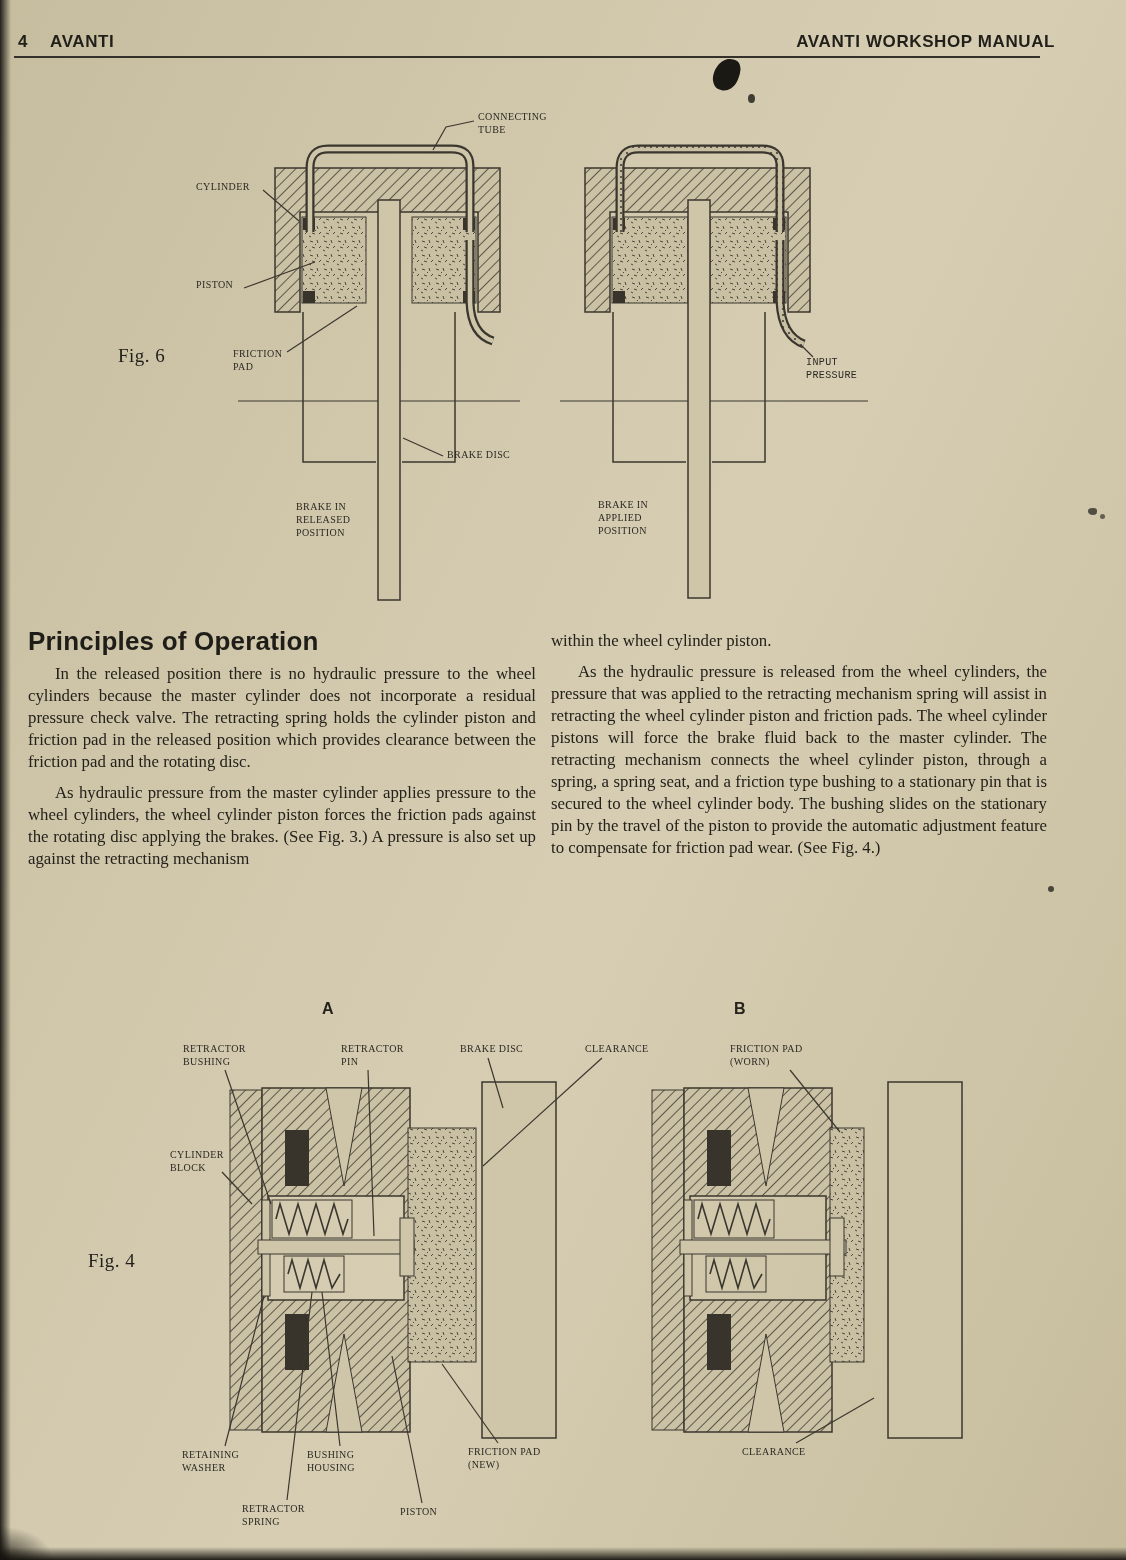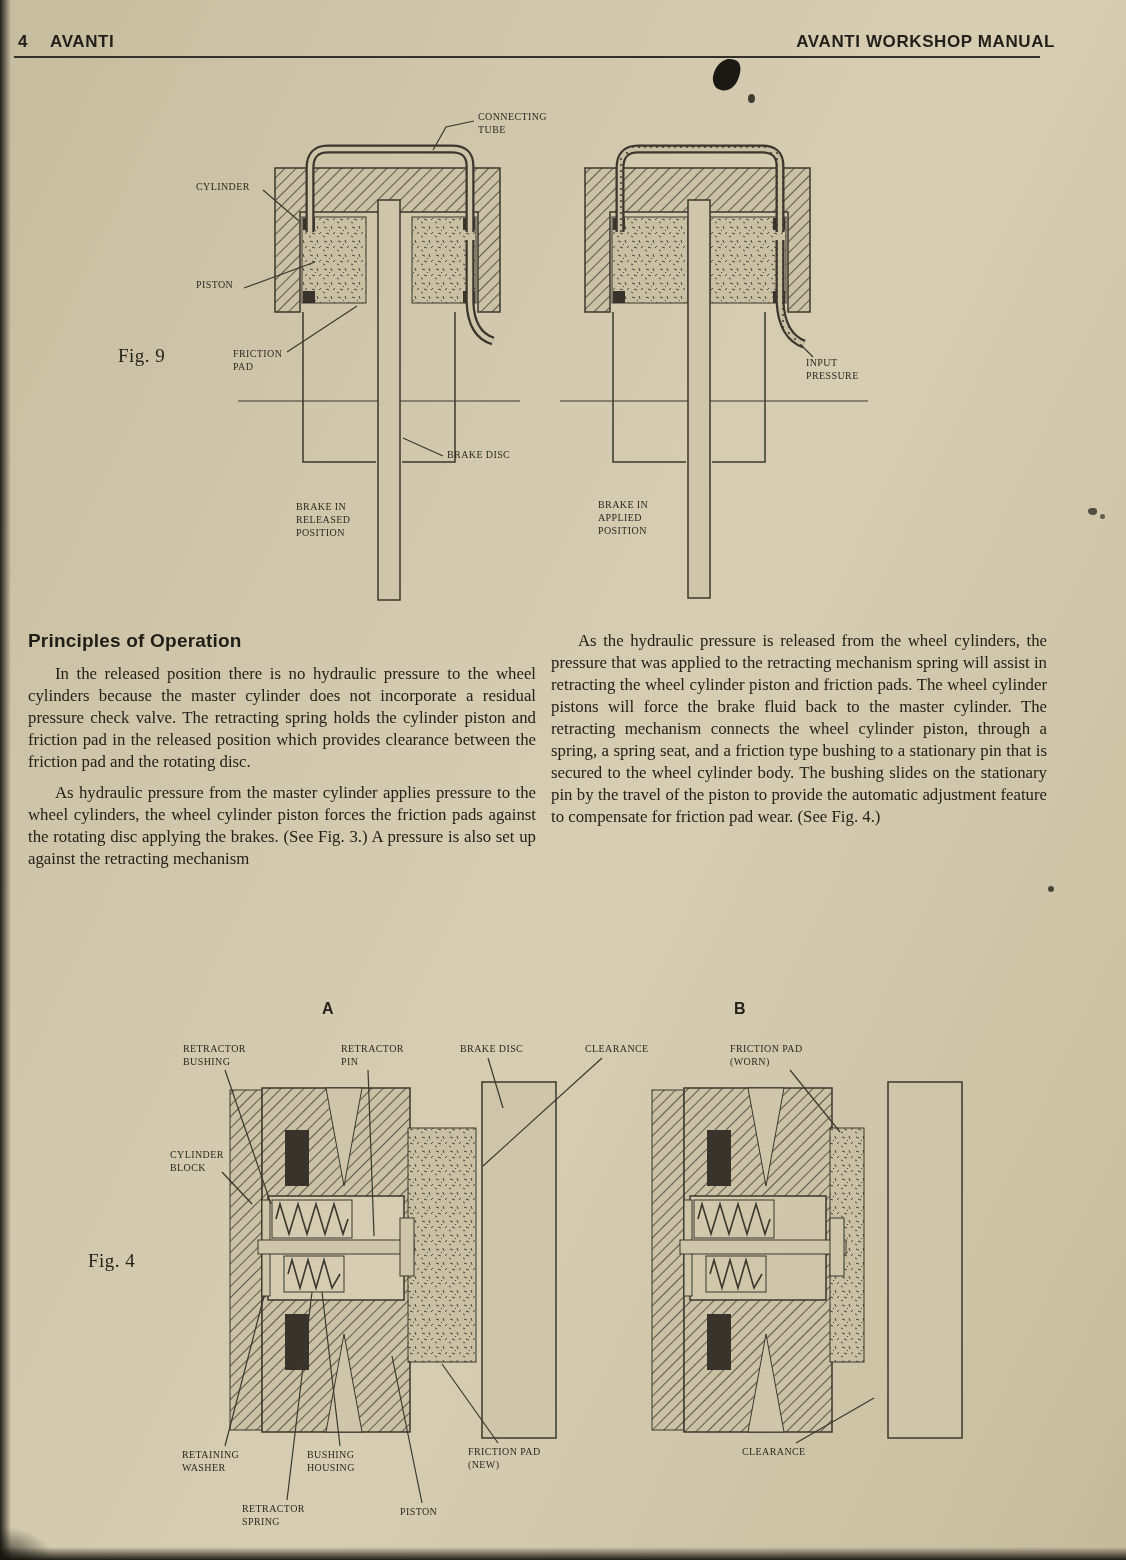--- a/index.html
+++ b/index.html
@@ -66,21 +66,21 @@
 
   .col {
     position:absolute; z-index:2;
     font-size:16.8px; line-height:22px;
     color:#24211a; text-align:justify;
   }
   .col-left  { left:28px;  top:630px; width:508px; }
   .col-right { left:551px; top:630px; width:496px; }
   .col h2 {
     font-family:"Liberation Sans", sans-serif;
-    font-size:19px; font-weight:bold; color:#1f1d17;
+    font-size:26px; font-weight:bold; color:#1f1d17;
     letter-spacing:.2px; margin-bottom:11px; text-align:left;
   }
   .col p { margin-bottom:9px; }
   .col p.indent { text-indent:27px;font-family:Liberation Serif, serif; }
 </style>
 </head>
 <body>
 
 <div class="page">
 
@@ -201,39 +201,40 @@
       <line x1="796" y1="1443" x2="874" y2="1398"></line>
       <line x1="287" y1="1500" x2="312" y2="1292"></line>
       <line x1="422" y1="1503" x2="392" y2="1356"></line>
     </g>
   </svg>
 
   <div class="dlabel" style="left:478px; top:110px;">CONNECTING
 TUBE</div>
   <div class="dlabel" style="left:196px; top:180px;">CYLINDER</div>
   <div class="dlabel" style="left:196px; top:278px;">PISTON</div>
-  <div class="fig-caption" style="left:118px; top:345px;">Fig. 9</div>
+  <div class="fig-caption" style="left:118px; top:345px;">Fig. 6</div>
   <div class="dlabel" style="left:233px; top:347px;">FRICTION
 PAD</div>
   <div class="dlabel" style="left:447px; top:448px;">BRAKE DISC</div>
   <div class="dlabel" style="left:296px; top:500px;">BRAKE IN
 RELEASED
 POSITION</div>
-  <div class="dlabel" style="left:806px; top:356px;">INPUT
+  <div class="dlabel" style="left:806px; top:356px;font-family:Liberation Mono, monospace;">INPUT
 PRESSURE</div>
   <div class="dlabel" style="left:598px; top:498px;">BRAKE IN
 APPLIED
 POSITION</div>
 
   <div class="col col-left">
     <h2>Principles of Operation</h2>
     <p class="indent">In the released position there is no hydraulic pressure to the wheel cylinders because the master cylinder does not incorporate a residual pressure check valve. The retracting spring holds the cylinder piston and friction pad in the released position which provides clearance between the friction pad and the rotating disc.</p>
     <p class="indent">As hydraulic pressure from the master cylinder applies pressure to the wheel cylinders, the wheel cylinder piston forces the friction pads against the rotating disc applying the brakes. (See Fig. 3.) A pressure is also set up against the retracting mechanism</p>
   </div>
   <div class="col col-right">
+    <p>within the wheel cylinder piston.</p>
     <p class="indent">As the hydraulic pressure is released from the wheel cylinders, the pressure that was applied to the retracting mechanism spring will assist in retracting the wheel cylinder piston and friction pads. The wheel cylinder pistons will force the brake fluid back to the master cylinder. The retracting mechanism connects the wheel cylinder piston, through a spring, a spring seat, and a friction type bushing to a stationary pin that is secured to the wheel cylinder body. The bushing slides on the stationary pin by the travel of the piston to provide the automatic adjustment feature to compensate for friction pad wear. (See Fig. 4.)</p>
   </div>
 
   <div class="view-letter" style="left:322px; top:1000px;">A</div>
   <div class="view-letter" style="left:734px; top:1000px;">B</div>
   <div class="dlabel" style="left:183px; top:1042px;">RETRACTOR
 BUSHING</div>
   <div class="dlabel" style="left:341px; top:1042px;">RETRACTOR
 PIN</div>
   <div class="dlabel" style="left:460px; top:1042px;">BRAKE DISC</div>

